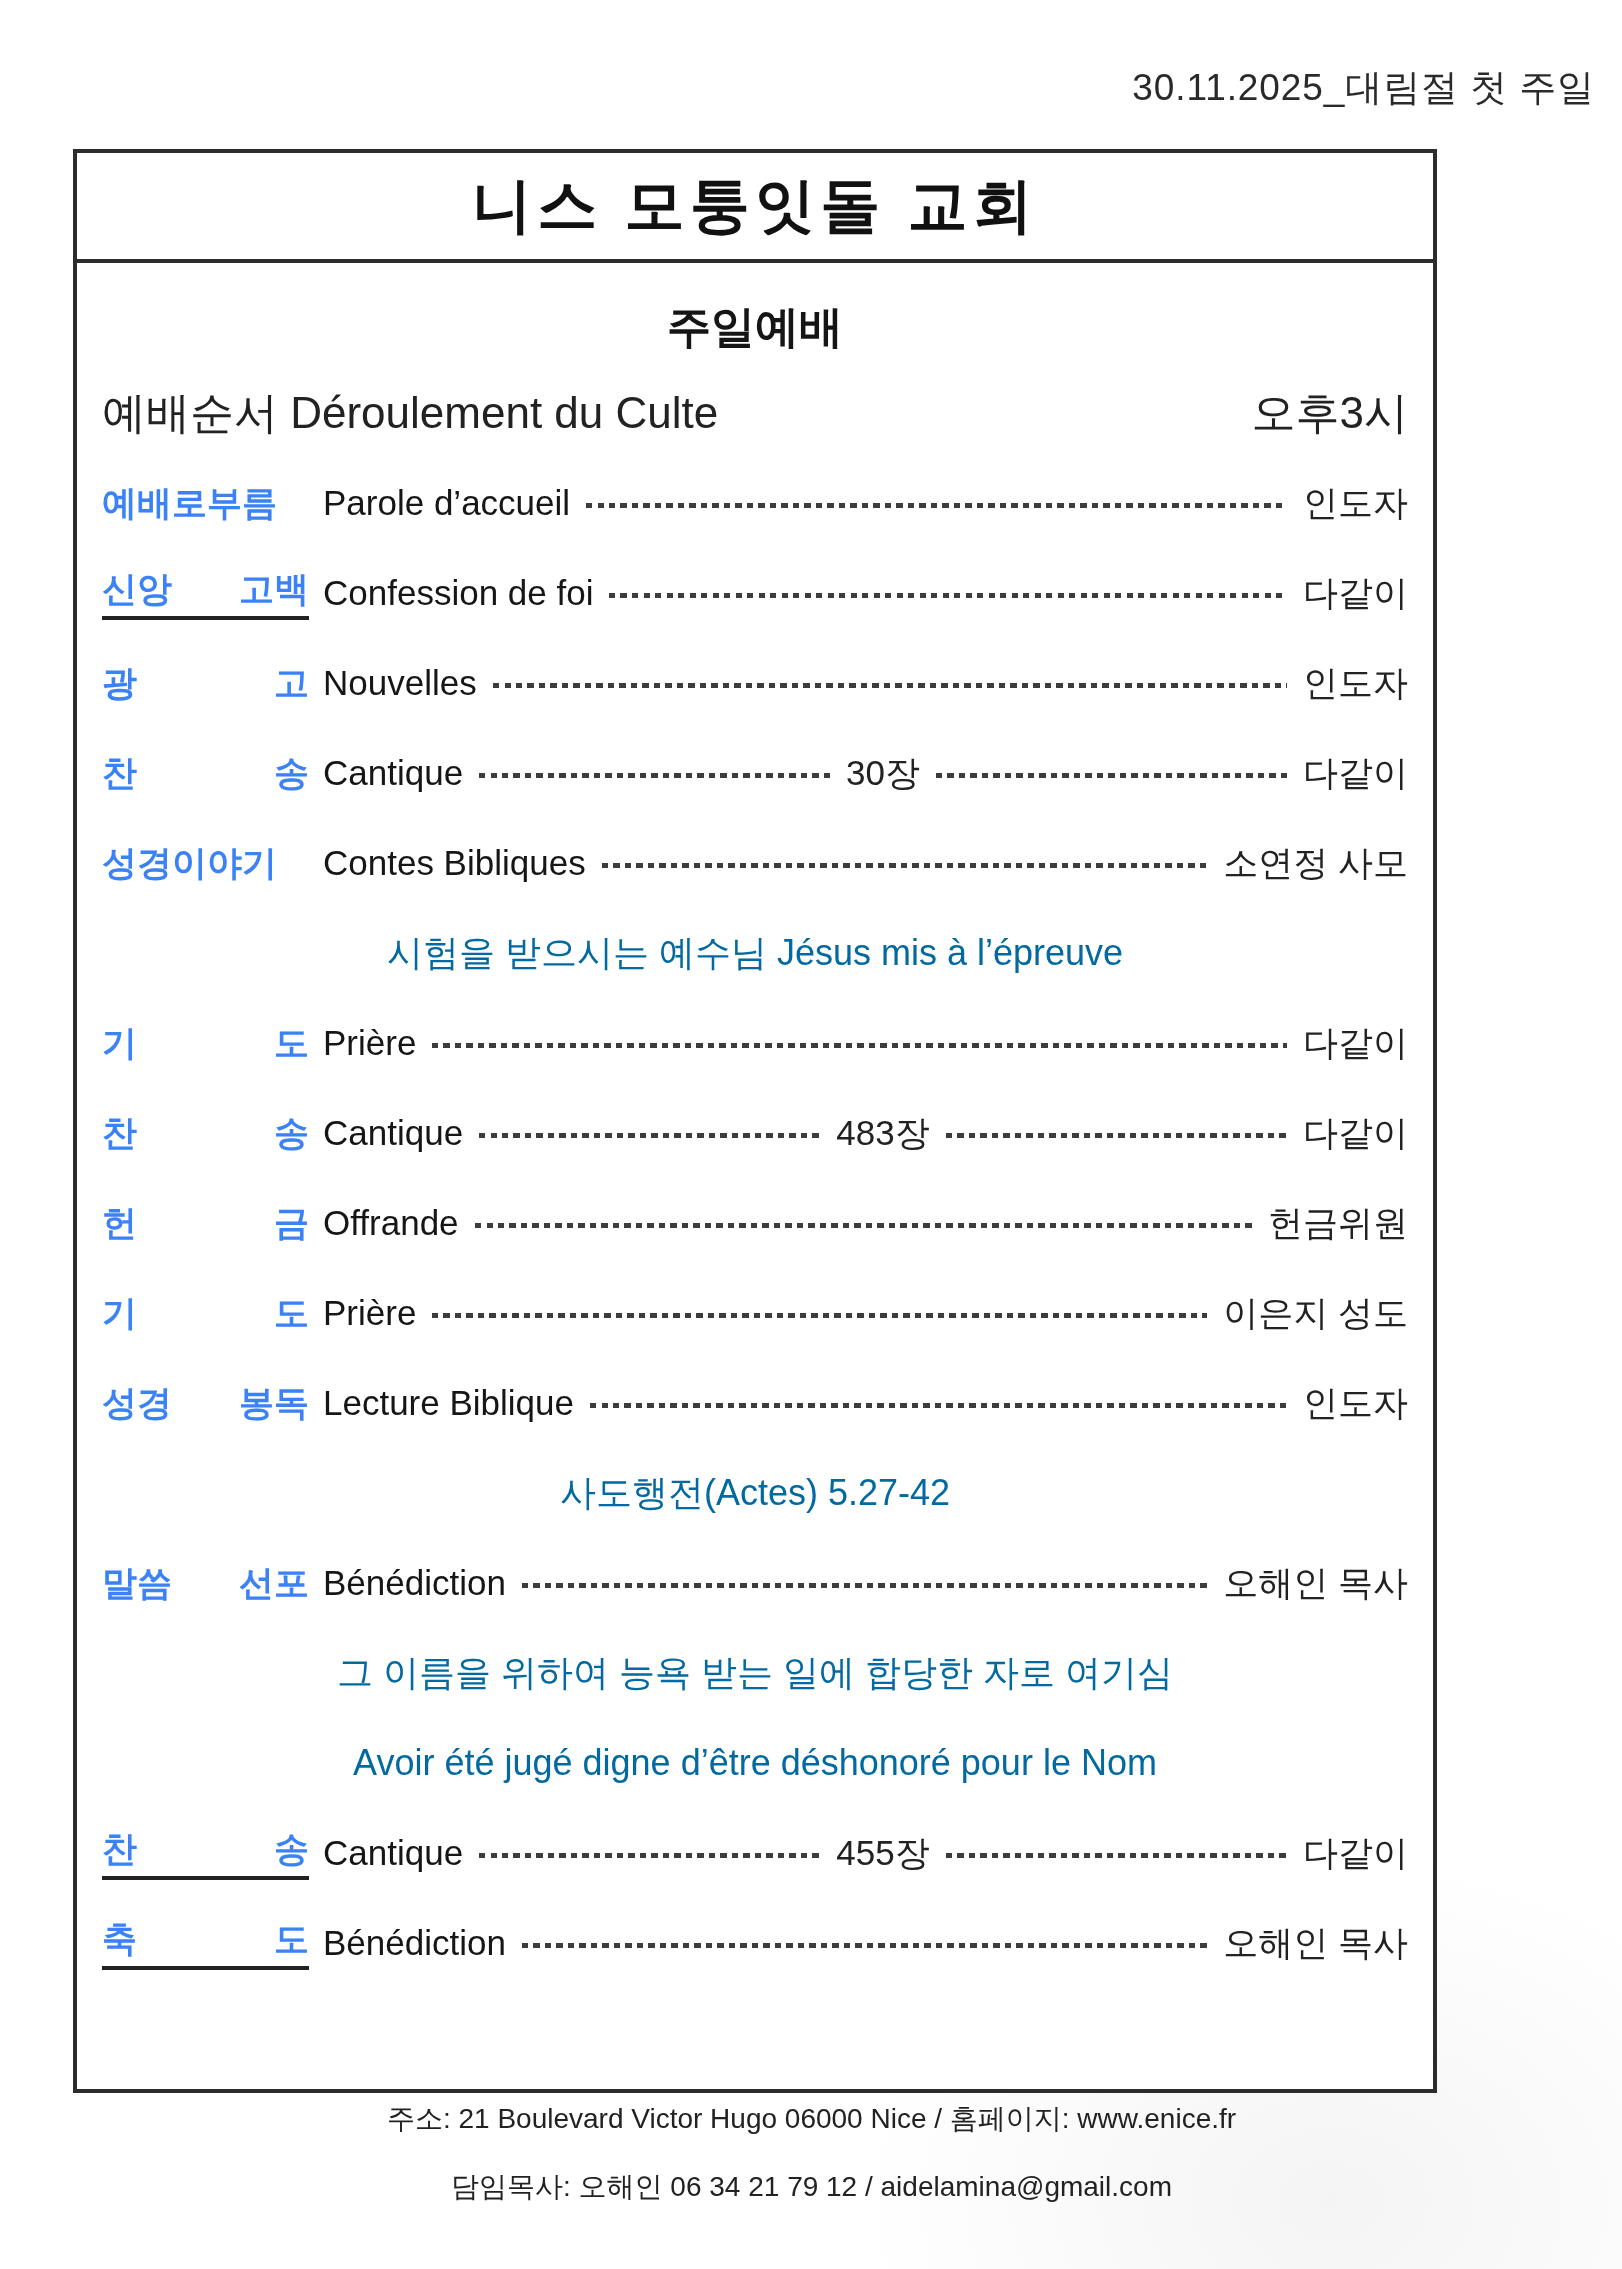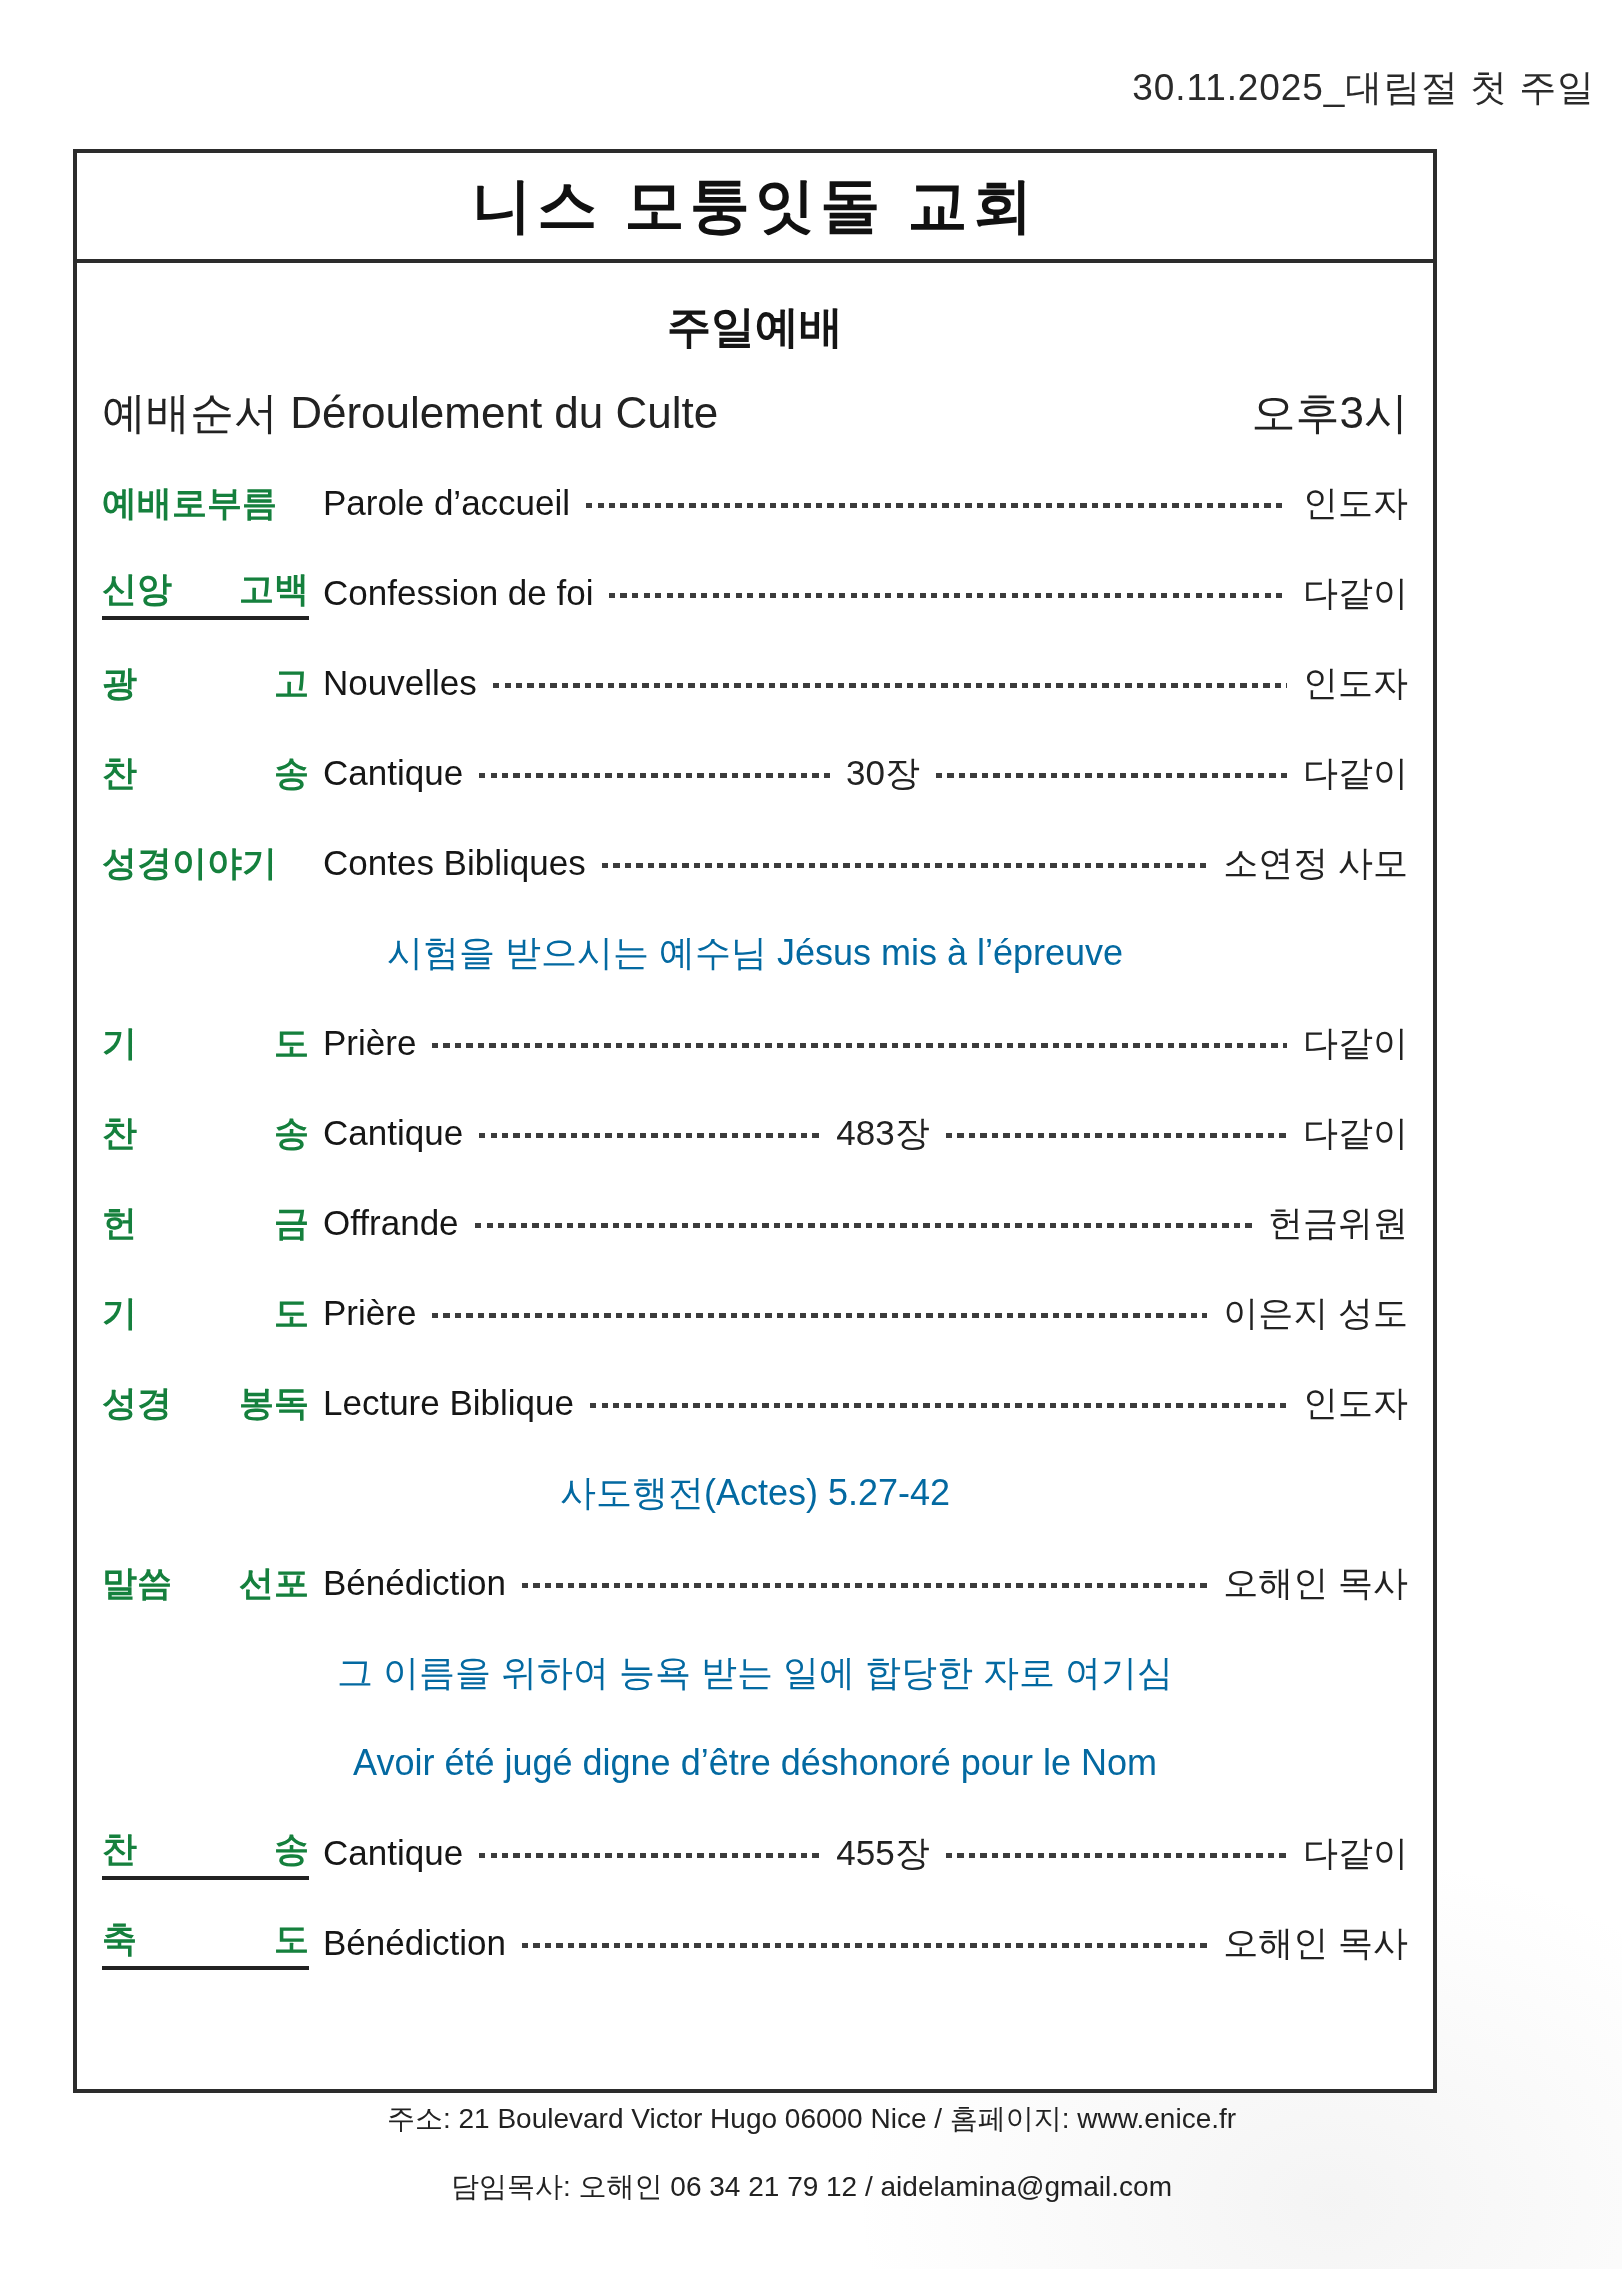--- a/index.html
+++ b/index.html
@@ -37,21 +37,21 @@
   }
   .order-list{padding:0 25px;}
   .row{
     height:90px;display:flex;align-items:center;
     font-size:35px;white-space:nowrap;
   }
   .row.center-row{justify-content:center;font-size:36px;color:#0369a1;}
   .head-left{font-weight:400;font-size:44px;color:#222;}
   .kor{
     display:inline-block;width:207px;flex:0 0 207px;
-    font-weight:700;color:#15803d;
+    font-weight:700;color:#3b82f6;
     text-align:justify;text-align-last:justify;
   }
   .kor.u{border-bottom:4.4px solid #222;padding-bottom:2.7px;}
   .fr{font-weight:400;margin-left:14px;color:#161616;}
   .leader{
     flex:1 1 auto;min-width:41px;height:4.4px;margin:5.3px 16px 0 16px;
     background:repeating-linear-gradient(90deg,#3c3c3c 0 6.2px,rgba(0,0,0,0) 6.2px 11.5px);
   }
   .mid{color:#222;}
   .rightval{color:#222;}

